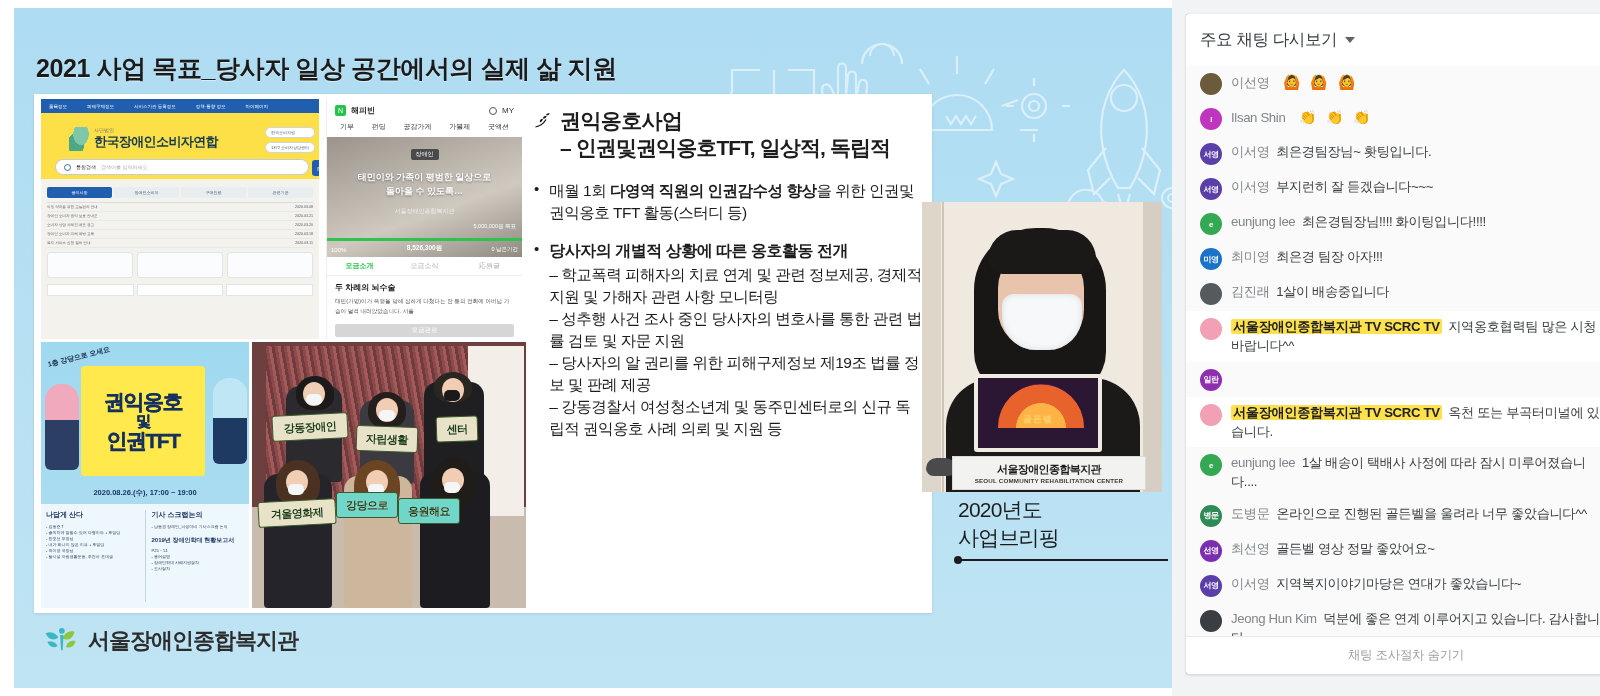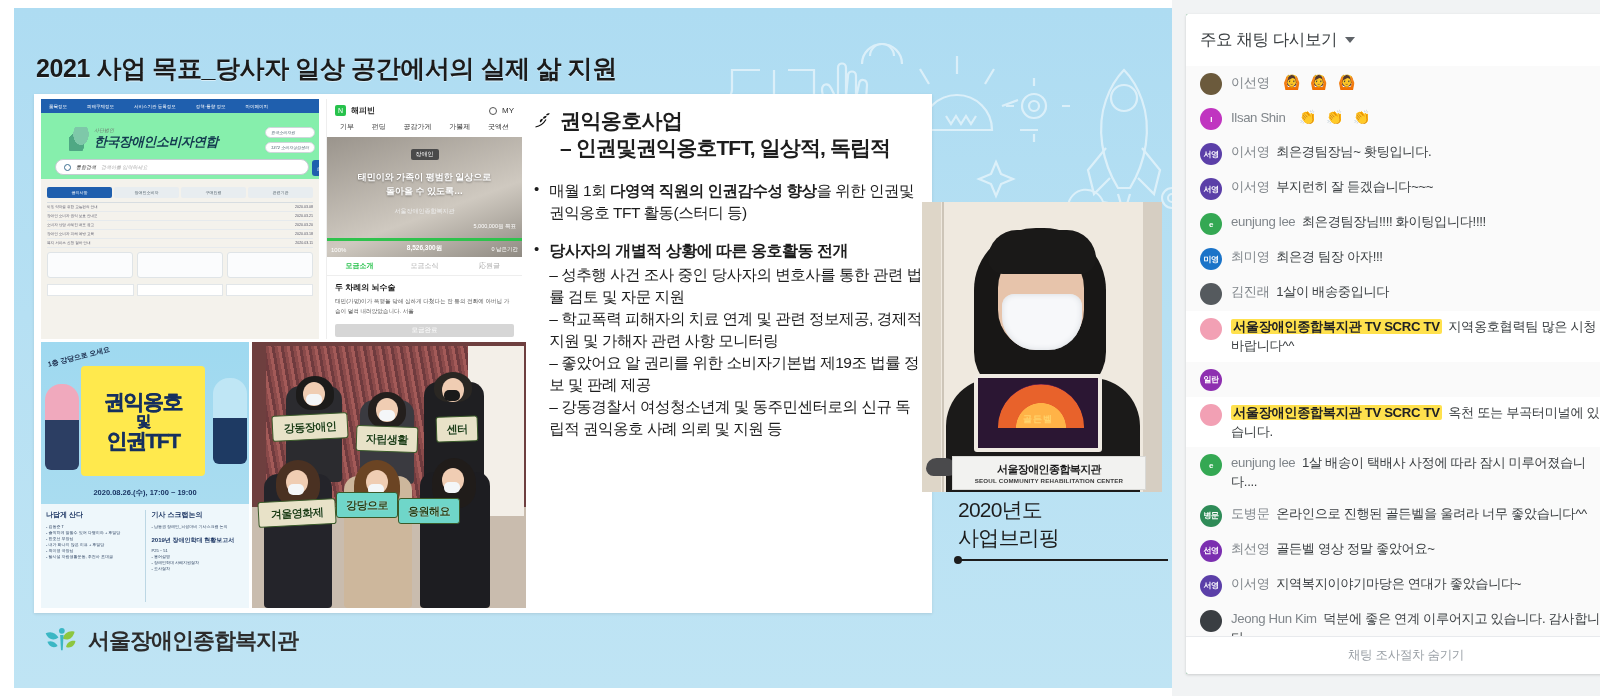--- a/index.html
+++ b/index.html
@@ -42,21 +42,21 @@
     background: #ffffff;
     box-shadow: 0 1px 3px rgba(0,0,0,.10);
   }
 
   
   .shot-web {
     position: absolute; left: 7px; top: 5px; width: 278px; height: 240px;
     background: #f4f2ec; overflow: hidden; font-size: 5px; color: #333;
   }
   .web-nav { height: 14px; background: #1f5fae; display:flex; align-items:center; gap: 20px; padding-left: 8px; color:#fff; font-size:4.5px; }
-  .web-hero { position: relative; height: 66px; background: #86efac; font-style: italic; }
+  .web-hero { position: relative; height: 66px; background: #fde047; }
   .web-logo-row { display:flex; align-items:center; gap:5px; padding: 14px 0 0 28px; }
   .web-leaf { width: 20px; height: 24px; background:
       radial-gradient(ellipse at 60% 30%, #7ec8a9 0 45%, transparent 46%),
       radial-gradient(ellipse at 35% 70%, #4fa884 0 45%, transparent 46%); }
   .web-assoc { font-size: 5px; color:#6d6d6d; }
   .web-name { font-size: 13px; font-weight: 700; color: #13394f; letter-spacing:-.6px; }
   .web-pills { position:absolute; right:4px; top:14px; display:flex; flex-direction:column; gap:4px; }
   .web-pill { border:1px solid #cfd6da; background:#fff; border-radius:8px; font-size:4px; padding:2px 5px; color:#48606e; white-space:nowrap;}
   .web-search { margin: 8px 10px 0 14px; height: 16px; border:1px solid #c4ccd2; border-radius:9px; background:#fff; display:flex; align-items:center; padding:0 8px; gap:5px; position:relative;}
   .web-mag { width:7px;height:7px;border:1.2px solid #3c6f91;border-radius:50%; }
@@ -436,23 +436,23 @@
 
           <div class="bullets">
             <div class="bul">
               <span class="dot">•</span>
               <span class="btext"><span>매월 1회 </span><b>다영역 직원의 인권감수성 향상</b><span>을 위한 인권및권익옹호 TFT 활동(스터디 등)</span></span>
             </div>
             <div class="bul">
               <span class="dot">•</span>
               <span class="btext">
                 <b class="strongline">당사자의 개별적 상황에 따른 옹호활동 전개</b>
+                <span class="sub">– 학교폭력 피해자의 치료 연계 및 관련 정보제공, 경제적 지원 및 가해자 관련 사항 모니터링</span>
                 <span class="sub">– 성추행 사건 조사 중인 당사자의 변호사를 통한 관련 법률 검토 및 자문 지원</span>
-                <span class="sub">– 학교폭력 피해자의 치료 연계 및 관련 정보제공, 경제적 지원 및 가해자 관련 사항 모니터링</span>
-                <span class="sub">– 좋았어요 알 권리를 위한 소비자기본법 제19조 법률 정보 및 판례 제공</span>
+                <span class="sub">– 당사자의 알 권리를 위한 피해구제정보 제19조 법률 정보 및 판례 제공</span>
                 <span class="sub">– 강동경찰서 여성청소년계 및 동주민센터로의 신규 독립적 권익옹호 사례 의뢰 및 지원 등</span>
               </span>
             </div>
           </div>
         </div>
       </div>
 
       <div class="cam">
         <div class="cam-wall"></div>
         <div class="cam-seam"></div>

